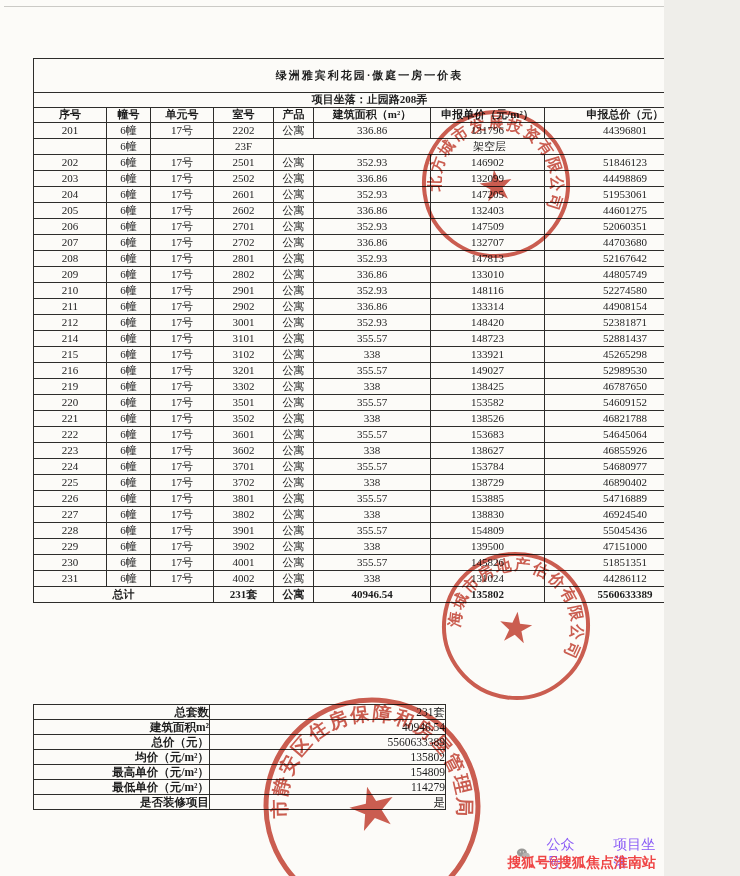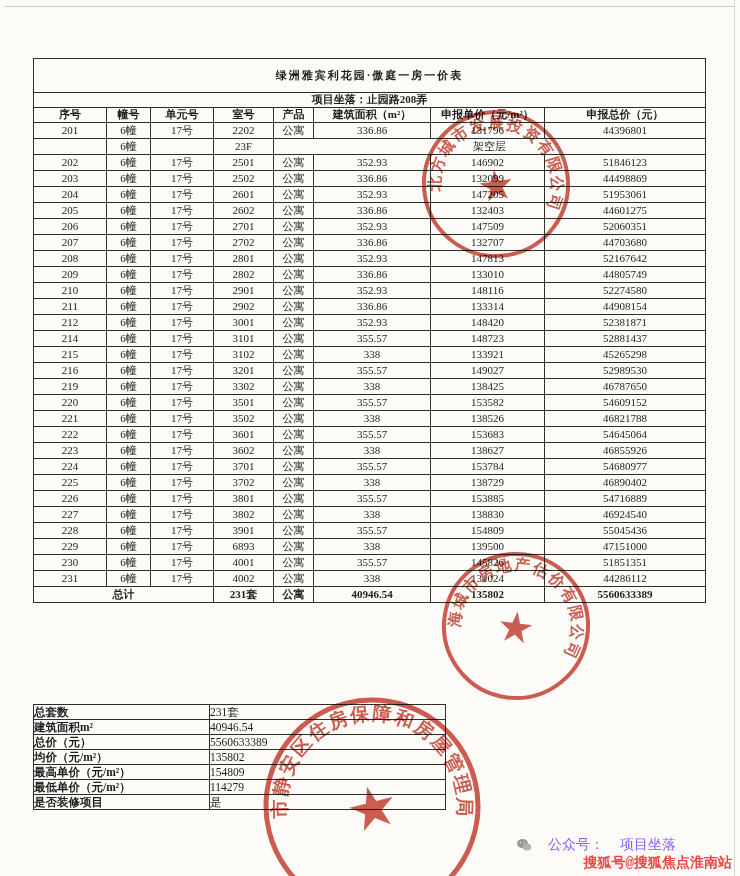--- a/index.html
+++ b/index.html
@@ -1,31 +1,31 @@
 <!DOCTYPE html>
 <html><head>
 <meta charset="utf-8">
 <style>
   *{margin:0;padding:0;box-sizing:border-box}
   html,body{width:740px;background:#efeeea}
   body{font-family:"Liberation Serif","DejaVu Serif",serif;color:#1d1d1d}
-  .sheet{position:relative;width:740px;height:876px;background:#fcfbf8;overflow:hidden}
+  .sheet{position:relative;width:664px;height:876px;background:#fcfbf8;overflow:hidden}
   .scan-edge-top{position:absolute;top:6px;left:4px;width:730px;height:1px;background:#cbcac6}
   .scan-edge-right{position:absolute;top:0;left:734px;width:1px;height:876px;background:#d6d5d1}
 
   table{border-collapse:collapse;table-layout:fixed}
   .main-table{position:absolute;left:33px;top:58px;width:672px;background:transparent}
   .main-table td,.main-table th{border:1px solid #2e2d2b;font-size:11px;text-align:center;height:16px;line-height:1.05;padding:0 1px;white-space:nowrap;overflow:hidden}
   .main-table th{font-weight:bold;height:15px}
   .title-cell{height:34px !important;font-size:18px;font-weight:bold;letter-spacing:2px}
   .subtitle-cell{height:15px !important;font-size:11.5px;font-weight:bold}
   .total-row td{font-weight:bold}
 
   .summary-table{position:absolute;left:33px;top:704px;width:412px}
-  .summary-table td{border:1px solid #2e2d2b;font-size:11.5px;text-align:left;height:15px;line-height:1.05;white-space:nowrap}
+  .summary-table td{border:1px solid #2e2d2b;font-size:11.5px;text-align:right;height:15px;line-height:1.05;white-space:nowrap}
   .summary-table td.summary-label{font-weight:bold}
 
   .stamp{position:absolute;mix-blend-mode:multiply;opacity:.82;pointer-events:none}
   .stamp-ring{fill:none;stroke:#c23a2b}
   .stamp-text{fill:#c23a2b;font-weight:bold;font-family:"Liberation Serif","DejaVu Serif",serif}
   .stamp-star{fill:#c23a2b;font-family:"DejaVu Sans",sans-serif;text-anchor:middle}
   .stamp-a{left:418px;top:106px;width:156px;height:156px;transform:rotate(-8deg)}
   .stamp-b{left:438px;top:548px;width:156px;height:156px;transform:rotate(7deg)}
   .stamp-c{left:256px;top:690px;width:232px;height:232px;transform:rotate(-14deg)}
 
@@ -325,21 +325,21 @@
           <td>3901</td>
           <td>公寓</td>
           <td>355.57</td>
           <td>154809</td>
           <td>55045436</td>
         </tr>
         <tr>
           <td>229</td>
           <td>6幢</td>
           <td>17号</td>
-          <td>6893</td>
+          <td>3902</td>
           <td>公寓</td>
           <td>338</td>
           <td>139500</td>
           <td>47151000</td>
         </tr>
         <tr>
           <td>230</td>
           <td>6幢</td>
           <td>17号</td>
           <td>4001</td>

